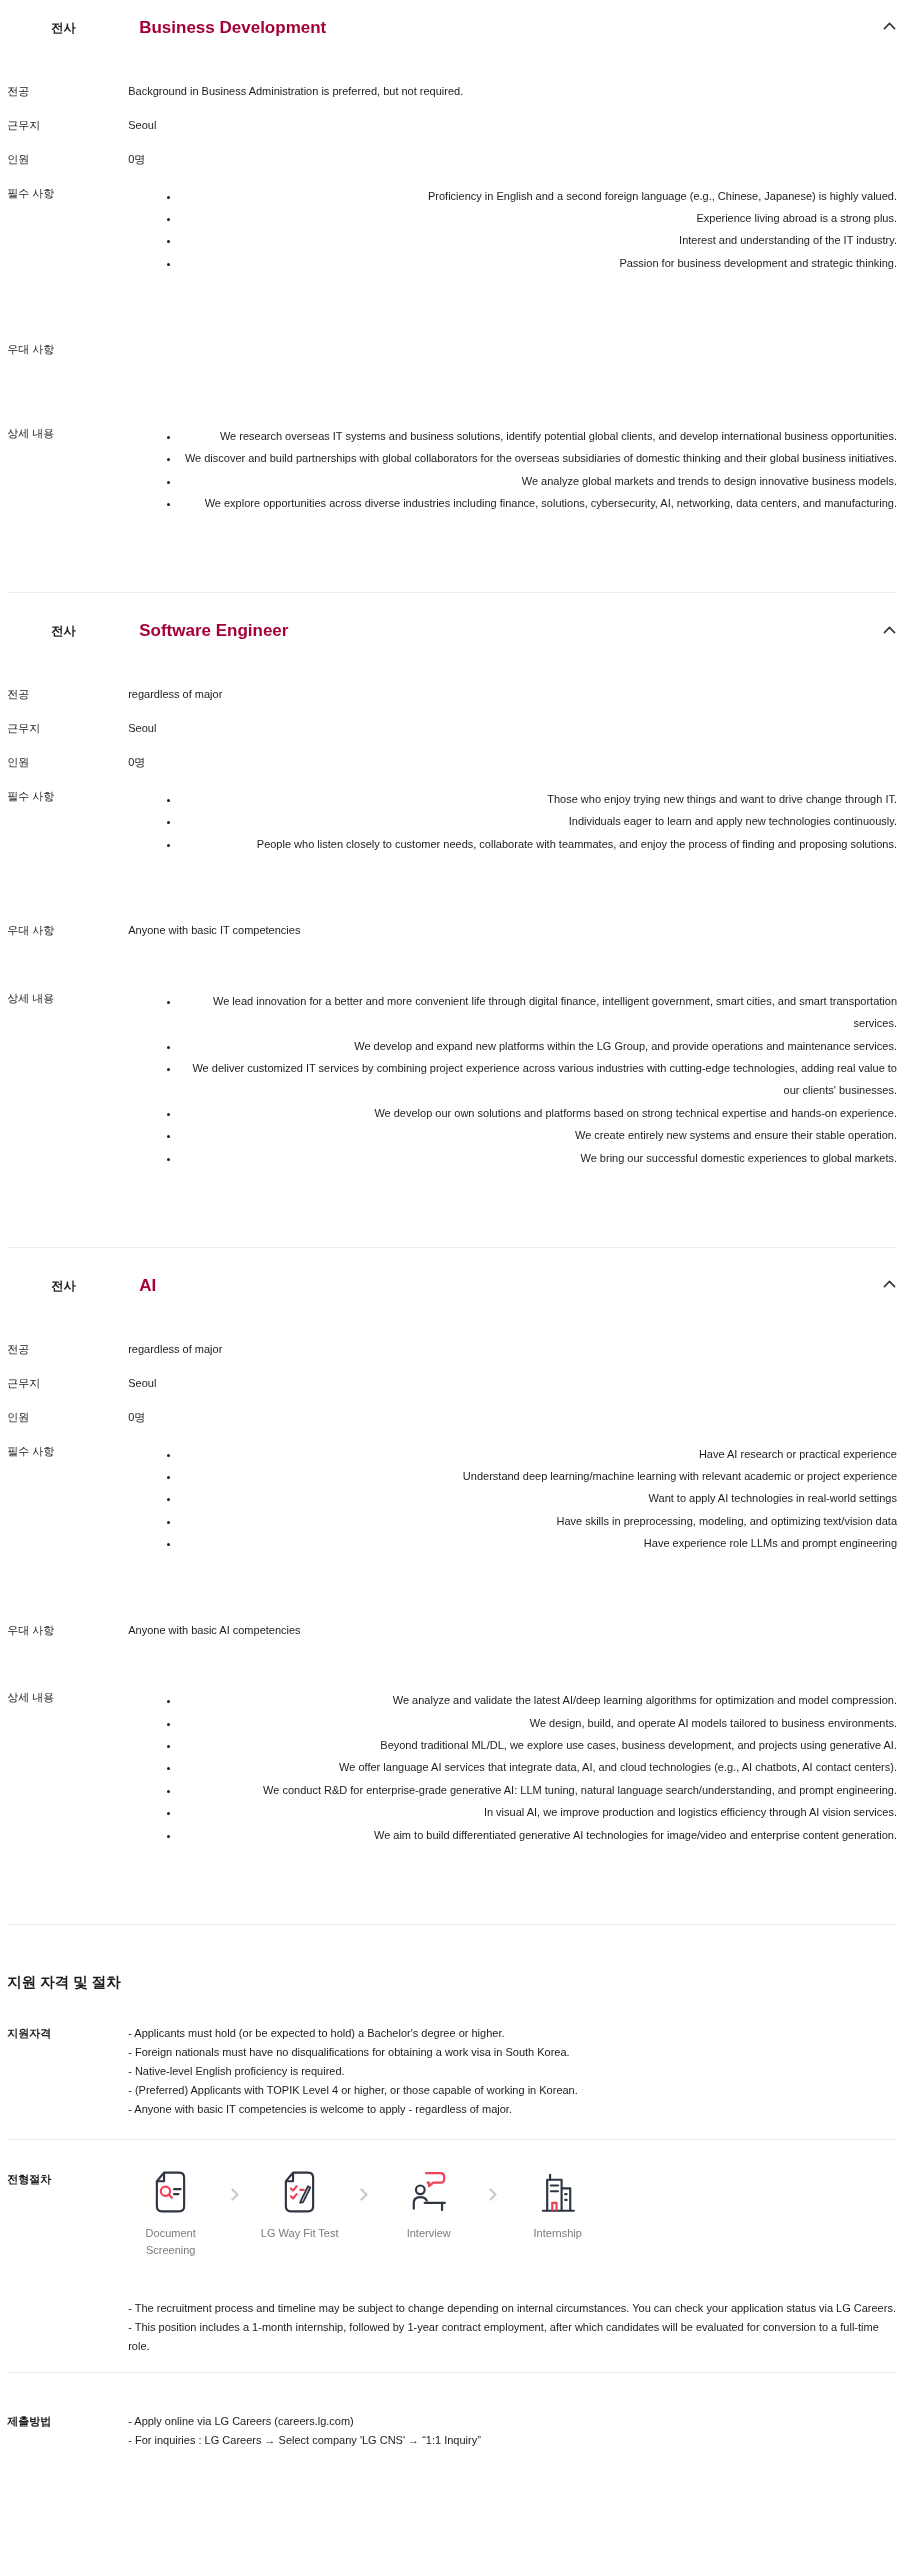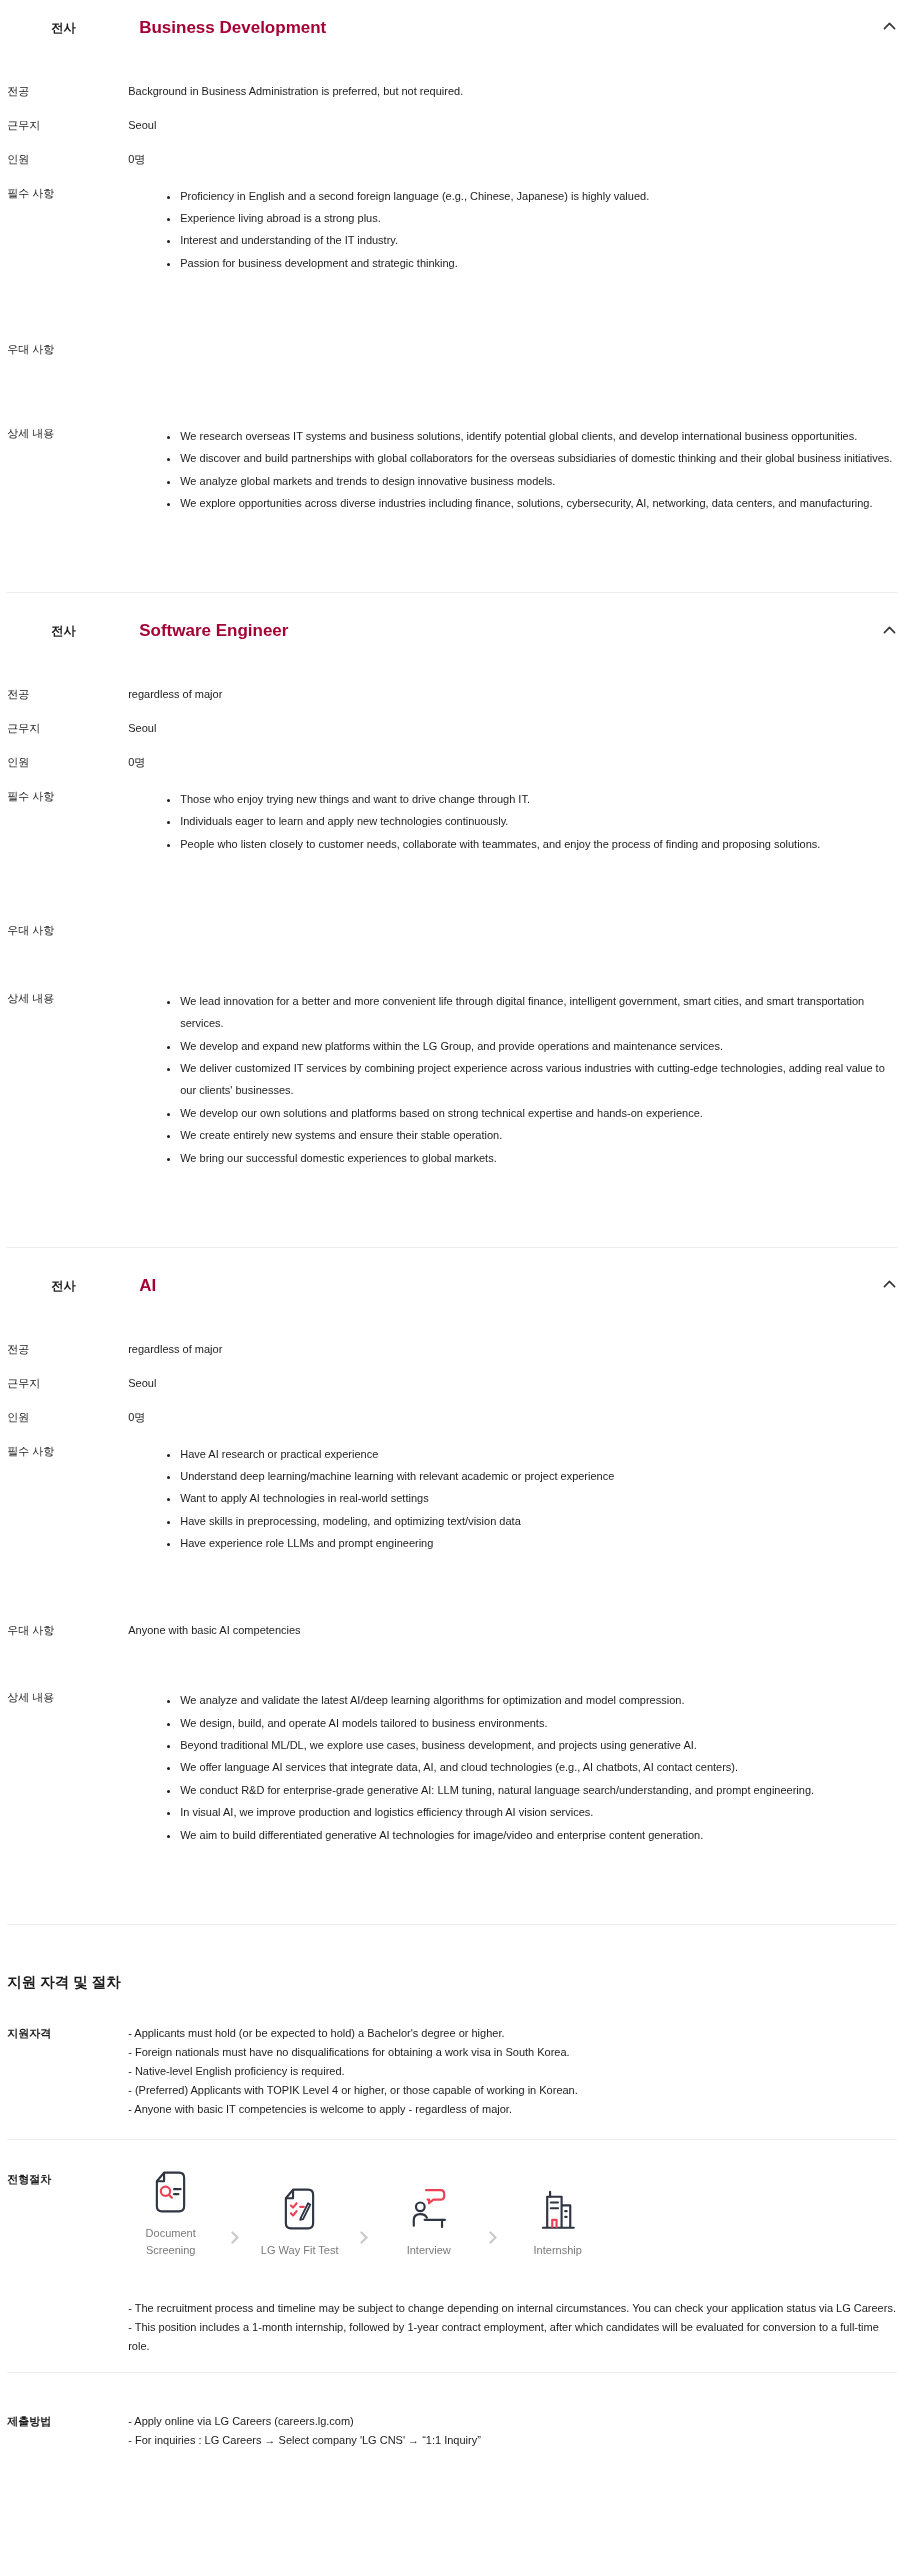--- a/index.html
+++ b/index.html
@@ -22,35 +22,35 @@
     background:none;border:none;padding:0;cursor:pointer;line-height:0;
   }
 
   .field-row{display:flex;margin-bottom:17.4px;}
   .field-row.has-list{margin-bottom:67px;}
   .field-row.gap-lg{margin-bottom:51px;}
   .field-row:last-child{margin-bottom:0;}
   .field-label{width:121px;flex-shrink:0;line-height:16.6px;color:#1c1c1c;}
   .field-value{flex:1;line-height:16.6px;}
   .bullet-list{margin:0;padding-left:52px;list-style:disc;flex:1;}
-  .bullet-list li{line-height:22.4px;}
+  .bullet-list li{line-height:22.4px;text-align:right;}
 
   
   .apply-section{padding-top:48px;}
   .apply-heading{margin:0 0 32px;font-size:14.5px;font-weight:bold;line-height:19px;}
   .apply-row{display:flex;}
   .apply-row.qualification{padding-bottom:20px;border-bottom:0.7px solid #ececec;}
   .apply-row.process{padding-top:30px;padding-bottom:16px;border-bottom:0.7px solid #ececec;}
   .apply-row.submission{padding-top:39px;}
   .apply-label{width:121px;flex-shrink:0;font-weight:bold;line-height:19px;}
   .apply-content{flex:1;}
   .dash-line{line-height:19px;}
 
   
-  .steps{display:flex;align-items:flex-end;gap:12px;}
+  .steps{display:flex;align-items:flex-start;gap:12px;}
   .step{width:85px;display:flex;flex-direction:column;align-items:center;text-align:center;}
   .step-icon{height:43px;display:flex;align-items:center;justify-content:center;}
   .step-name{margin-top:11.6px;color:#7a7a7a;line-height:17.4px;}
   .step-arrow{width:20px;height:43px;display:flex;align-items:center;justify-content:center;margin-top:2.9px;}
   .process-notes{margin-top:40px;}
 </style>
 </head>
 <body>
 
 <div class="page">
@@ -129,20 +129,21 @@
     <div class="field-row has-list">
       <div class="field-label">필수 사항</div>
       <ul class="bullet-list">
         <li>Those who enjoy trying new things and want to drive change through IT.</li>
         <li>Individuals eager to learn and apply new technologies continuously.</li>
         <li>People who listen closely to customer needs, collaborate with teammates, and enjoy the process of finding and proposing solutions.</li>
       </ul>
     </div>
     <div class="field-row gap-lg">
       <div class="field-label">우대 사항</div>
+      <div class="field-value">Anyone with basic IT competencies</div>
     </div>
     <div class="field-row">
       <div class="field-label">상세 내용</div>
       <ul class="bullet-list">
         <li>We lead innovation for a better and more convenient life through digital finance, intelligent government, smart cities, and smart transportation services.</li>
         <li>We develop and expand new platforms within the LG Group, and provide operations and maintenance services.</li>
         <li>We deliver customized IT services by combining project experience across various industries with cutting-edge technologies, adding real value to our clients' businesses.</li>
         <li>We develop our own solutions and platforms based on strong technical expertise and hands-on experience.</li>
         <li>We create entirely new systems and ensure their stable operation.</li>
         <li>We bring our successful domestic experiences to global markets.</li>

